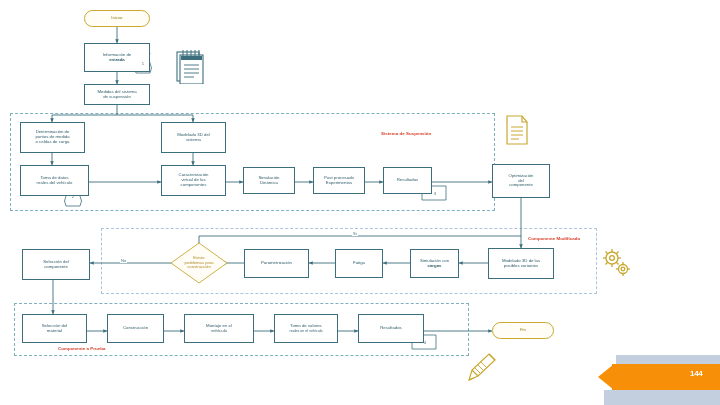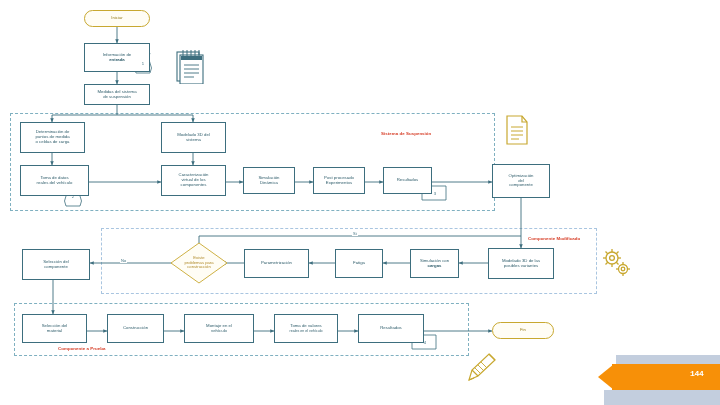--- a/index.html
+++ b/index.html
@@ -352,15 +352,15 @@
       <line x1="18" y1="12" x2="24" y2="18"></line>
     </g>
   </svg>
 
   <div class="banner-grey" style="left:616px;top:355px;width:104px;height:16px;"></div>
   <div class="banner-grey" style="left:604px;top:390px;width:116px;height:15px;"></div>
   <div class="banner-orange" style="left:612px;top:364px;width:108px;height:26px;"></div>
   <svg class="art" style="left:598px;top:364px;width:16px;height:26px;" viewBox="0 0 16 26">
     <path d="M16,0 L0,13 L16,26 z" fill="#f79008"></path>
   </svg>
-  <div class="pagenum" style="left:690px;top:369px;font-family:Liberation Mono, monospace;">144</div>
+  <div class="pagenum" style="left:690px;top:369px;">144</div>
 
 </div>
 
 </body></html>

